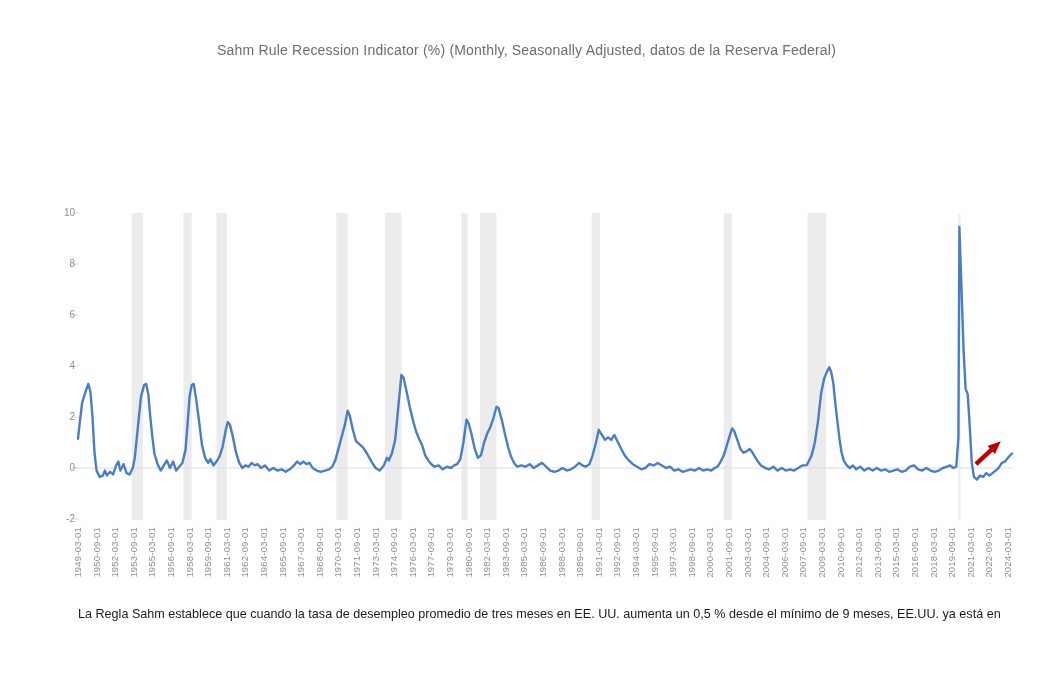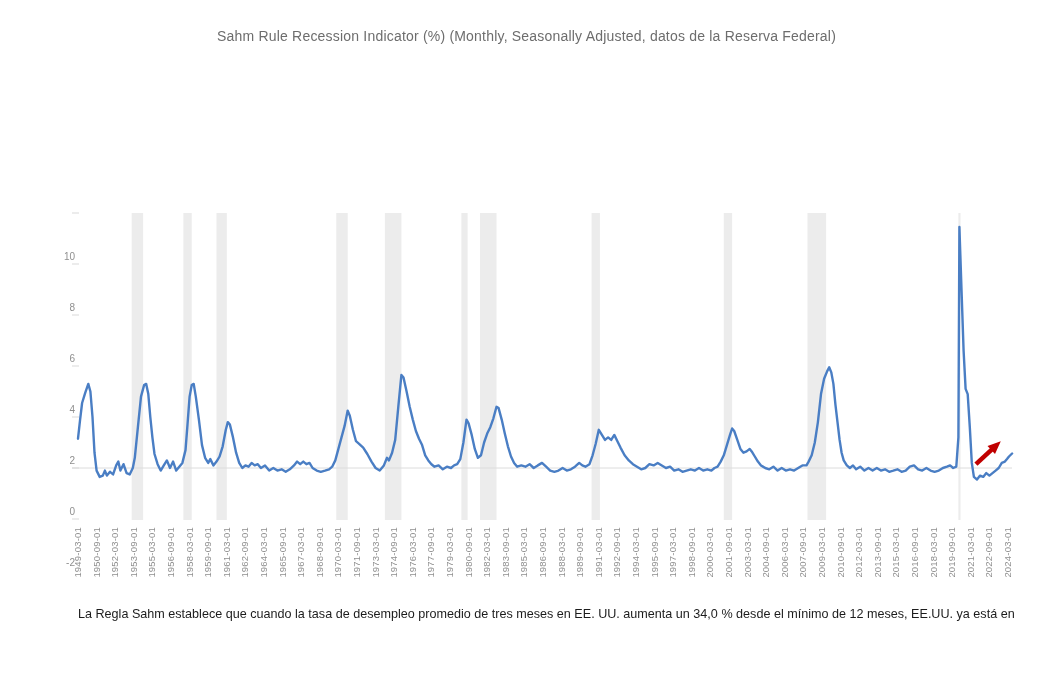--- a/index.html
+++ b/index.html
@@ -4,28 +4,28 @@
 <style>
   html,body{margin:0;padding:0;background:#ffffff;}
   .canvas{
     position:relative;
     width:1053px;height:676px;
     background:#ffffff;
     overflow:hidden;
     font-family:"Liberation Sans", sans-serif;
   }
   .title{
-    position:absolute;left:0;right:0;top:28px;
+    position:absolute;left:0;right:0;top:42px;
     text-align:center;
     font-size:14px;color:#6d6d6d;letter-spacing:0.2px;
   }
   #chart-svg{position:absolute;left:0;top:0;}
   .ylab{
     position:absolute;width:30px;text-align:right;
-    font-size:10px;color:#8f8f8f;margin-top:44px;
+    font-size:10px;color:#8f8f8f;
   }
   .xlab{
     position:absolute;
     transform-origin:0 0;
     transform:rotate(-90deg) translateX(-100%);
     white-space:nowrap;
     font-size:9.5px;color:#8f8f8f;letter-spacing:0.2px;
   }
   .footer{
     position:absolute;left:78px;top:605px;width:975px;
@@ -121,16 +121,16 @@
       <span class="xlab" style="left: 890.4px; top: 527px;">2015-03-01</span>
       <span class="xlab" style="left: 909px; top: 527px;">2016-09-01</span>
       <span class="xlab" style="left: 927.6px; top: 527px;">2018-03-01</span>
       <span class="xlab" style="left: 946.2px; top: 527px;">2019-09-01</span>
       <span class="xlab" style="left: 964.8px; top: 527px;">2021-03-01</span>
       <span class="xlab" style="left: 983.4px; top: 527px;">2022-09-01</span>
       <span class="xlab" style="left: 1002px; top: 527px;">2024-03-01</span>
     </div>
 
   <div class="footer">
-    <div>La Regla Sahm establece que cuando la tasa de desempleo promedio de tres meses en EE. UU. aumenta un 34,0 % desde el mínimo de 12 meses, EE.UU. ya está en</div>
+    <div>La Regla Sahm establece que cuando la tasa de desempleo promedio de tres meses en EE. UU. aumenta un 0,5 % desde el mínimo de 9 meses, EE.UU. ya está en</div>
   </div>
 
 </div>
 
 </body></html>

